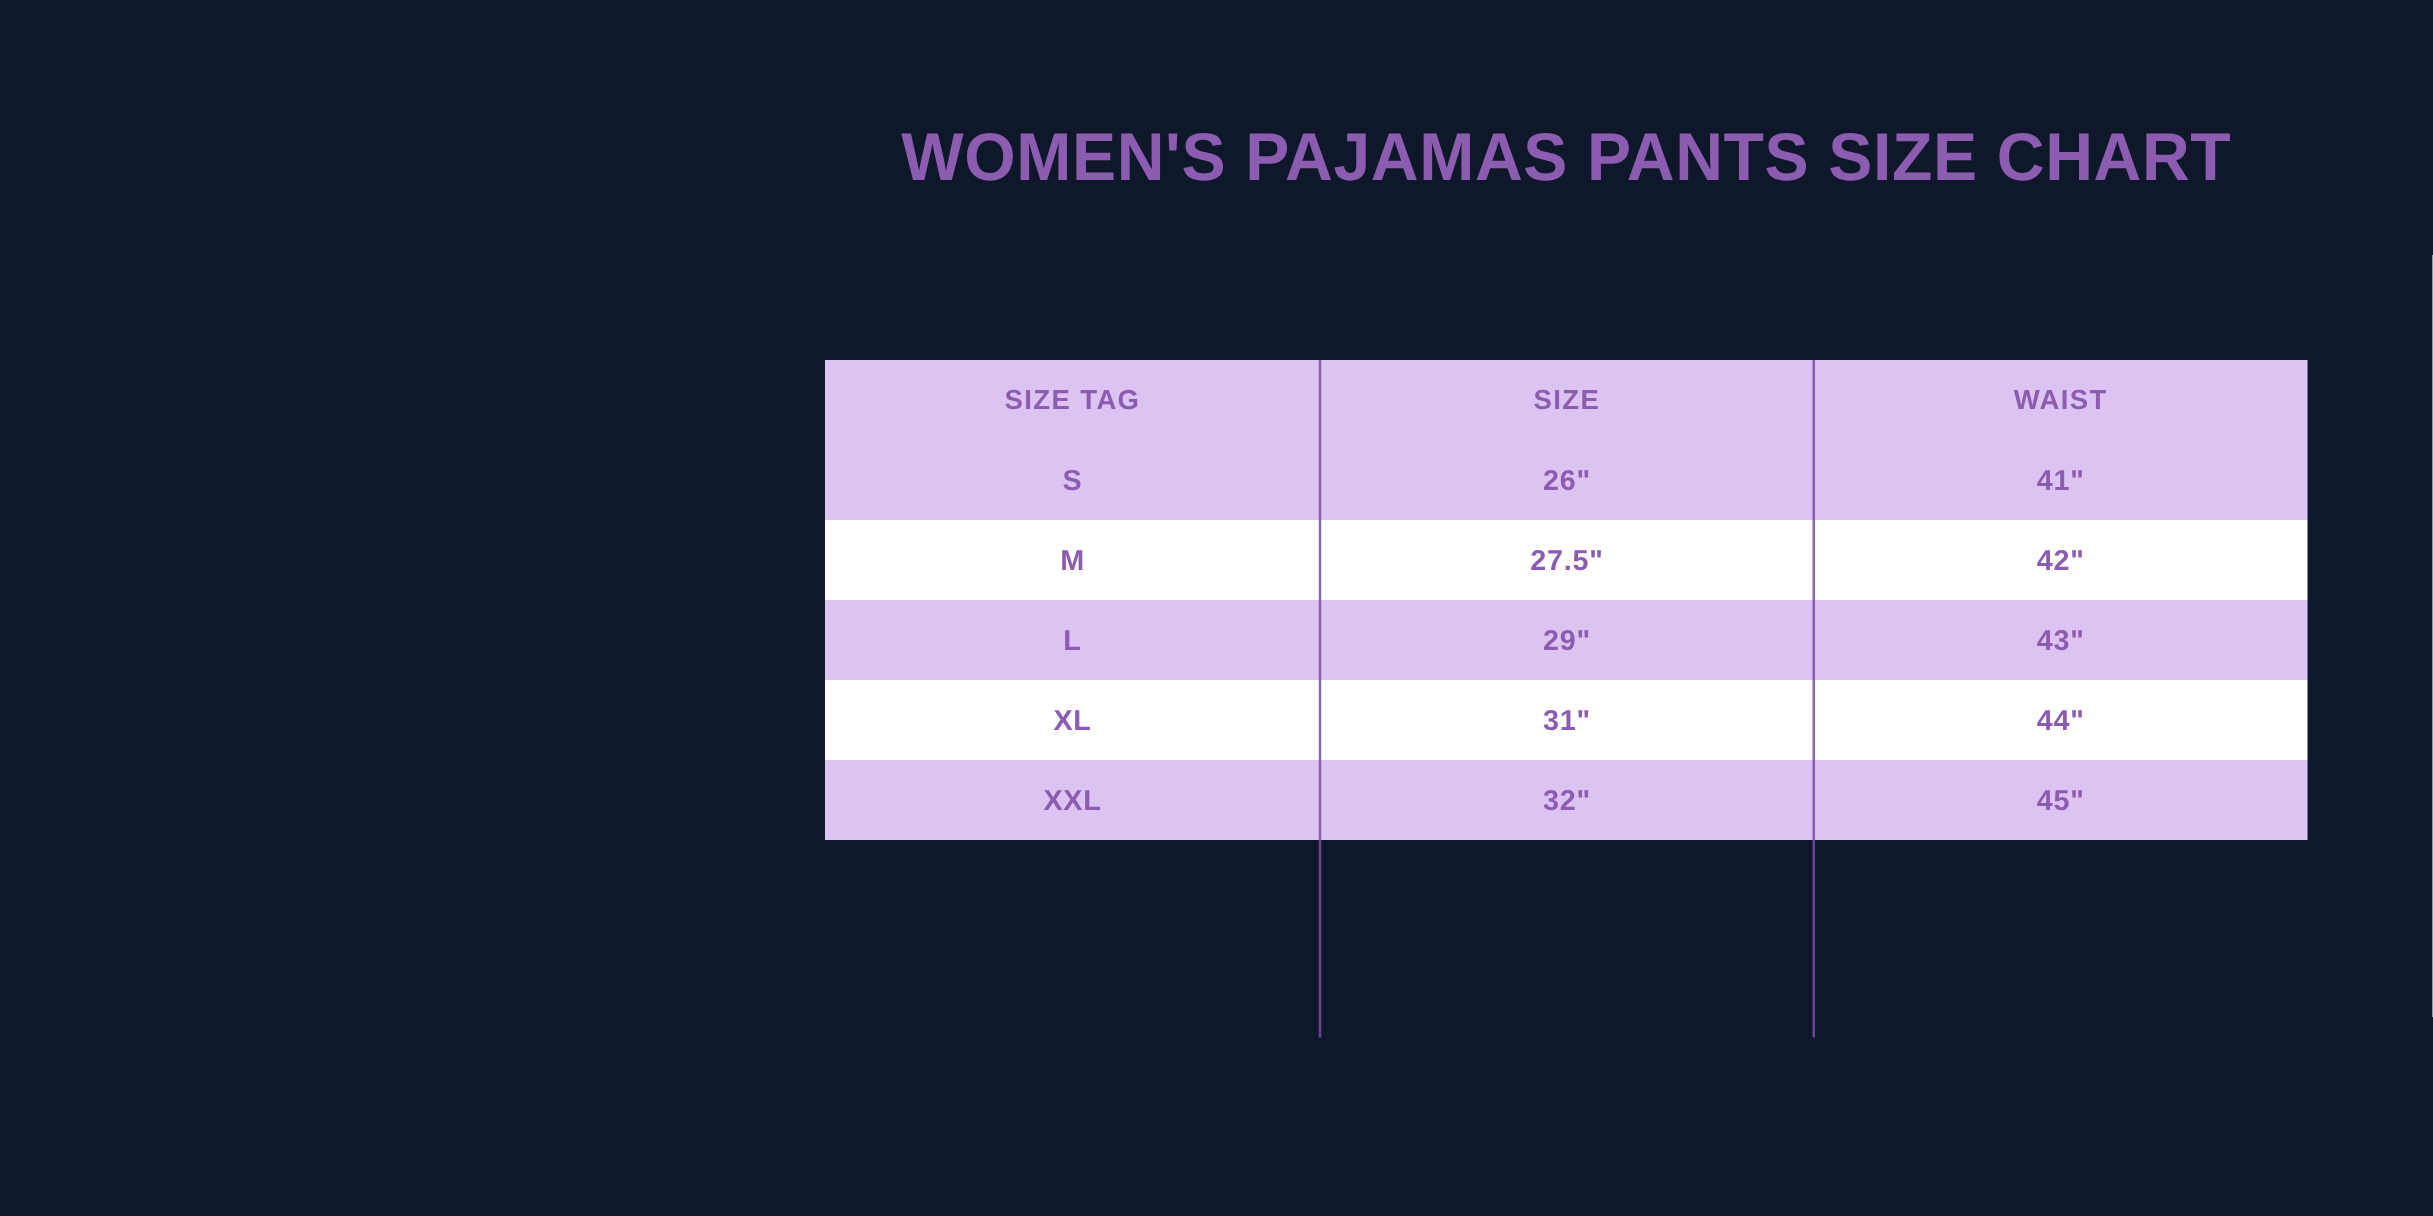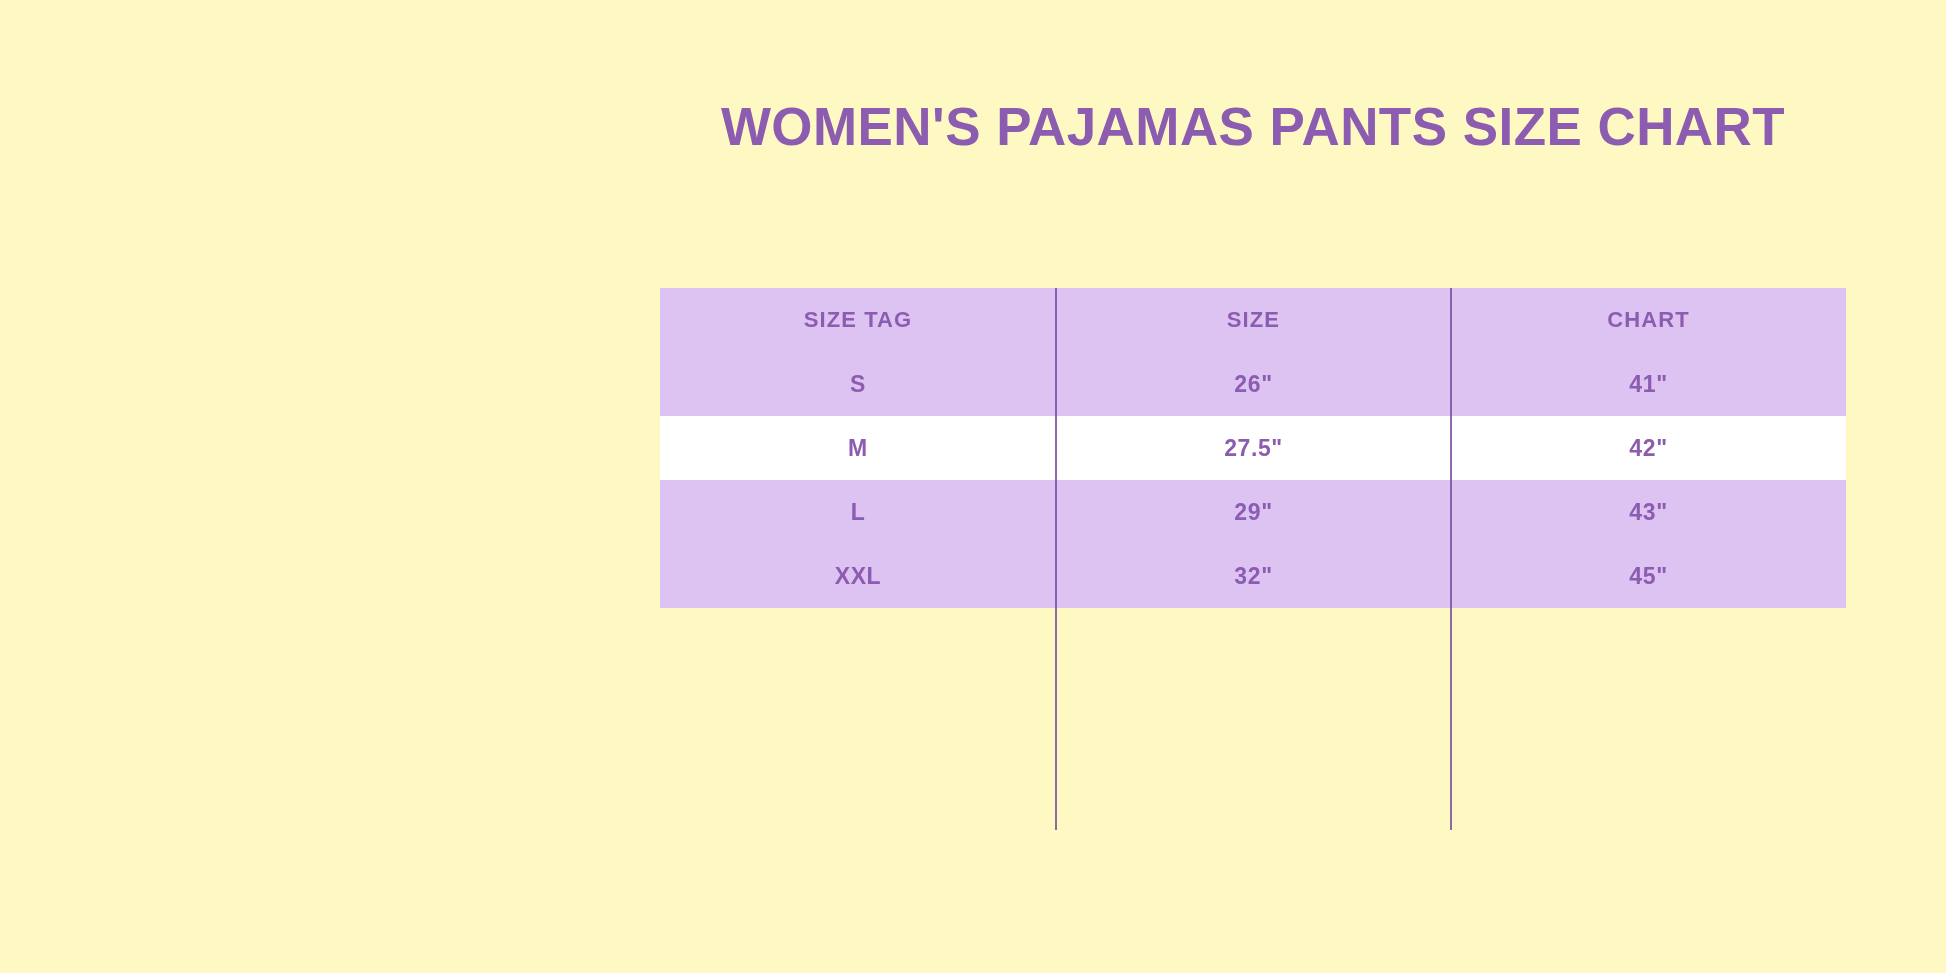--- a/index.html
+++ b/index.html
@@ -12,21 +12,21 @@
     width: 1946px;
     height: 973px;
     font-family: "Liberation Sans", sans-serif;
     overflow: hidden;
     position: relative;
   }
 
   .page {
     position: absolute;
     inset: 0;
-    background: #fef9c3;
+    background: #0f172a;
   }
 
   
   .chart-title {
     position: absolute;
     left: 660px;
     top: 96px;
     width: 1186px;
     text-align: center;
     font-family: "Liberation Sans", sans-serif;
@@ -117,38 +117,43 @@
     <table class="size-table">
       <colgroup>
         <col class="c-size">
         <col class="c-waist">
         <col class="c-height">
       </colgroup>
       <thead>
         <tr>
           <th>SIZE TAG</th>
           <th>SIZE</th>
-          <th>CHART</th>
+          <th>WAIST</th>
         </tr>
       </thead>
       <tbody>
         <tr class="row-even">
           <td>S</td>
           <td>26"</td>
           <td>41"</td>
         </tr>
         <tr class="row-odd">
           <td>M</td>
           <td>27.5"</td>
           <td>42"</td>
         </tr>
         <tr class="row-even">
           <td>L</td>
           <td>29"</td>
           <td>43"</td>
+        </tr>
+        <tr class="row-odd">
+          <td>XL</td>
+          <td>31"</td>
+          <td>44"</td>
         </tr>
         <tr class="row-even">
           <td>XXL</td>
           <td>32"</td>
           <td>45"</td>
         </tr>
       </tbody>
     </table>
 
     <div class="col-divider d1"></div>

